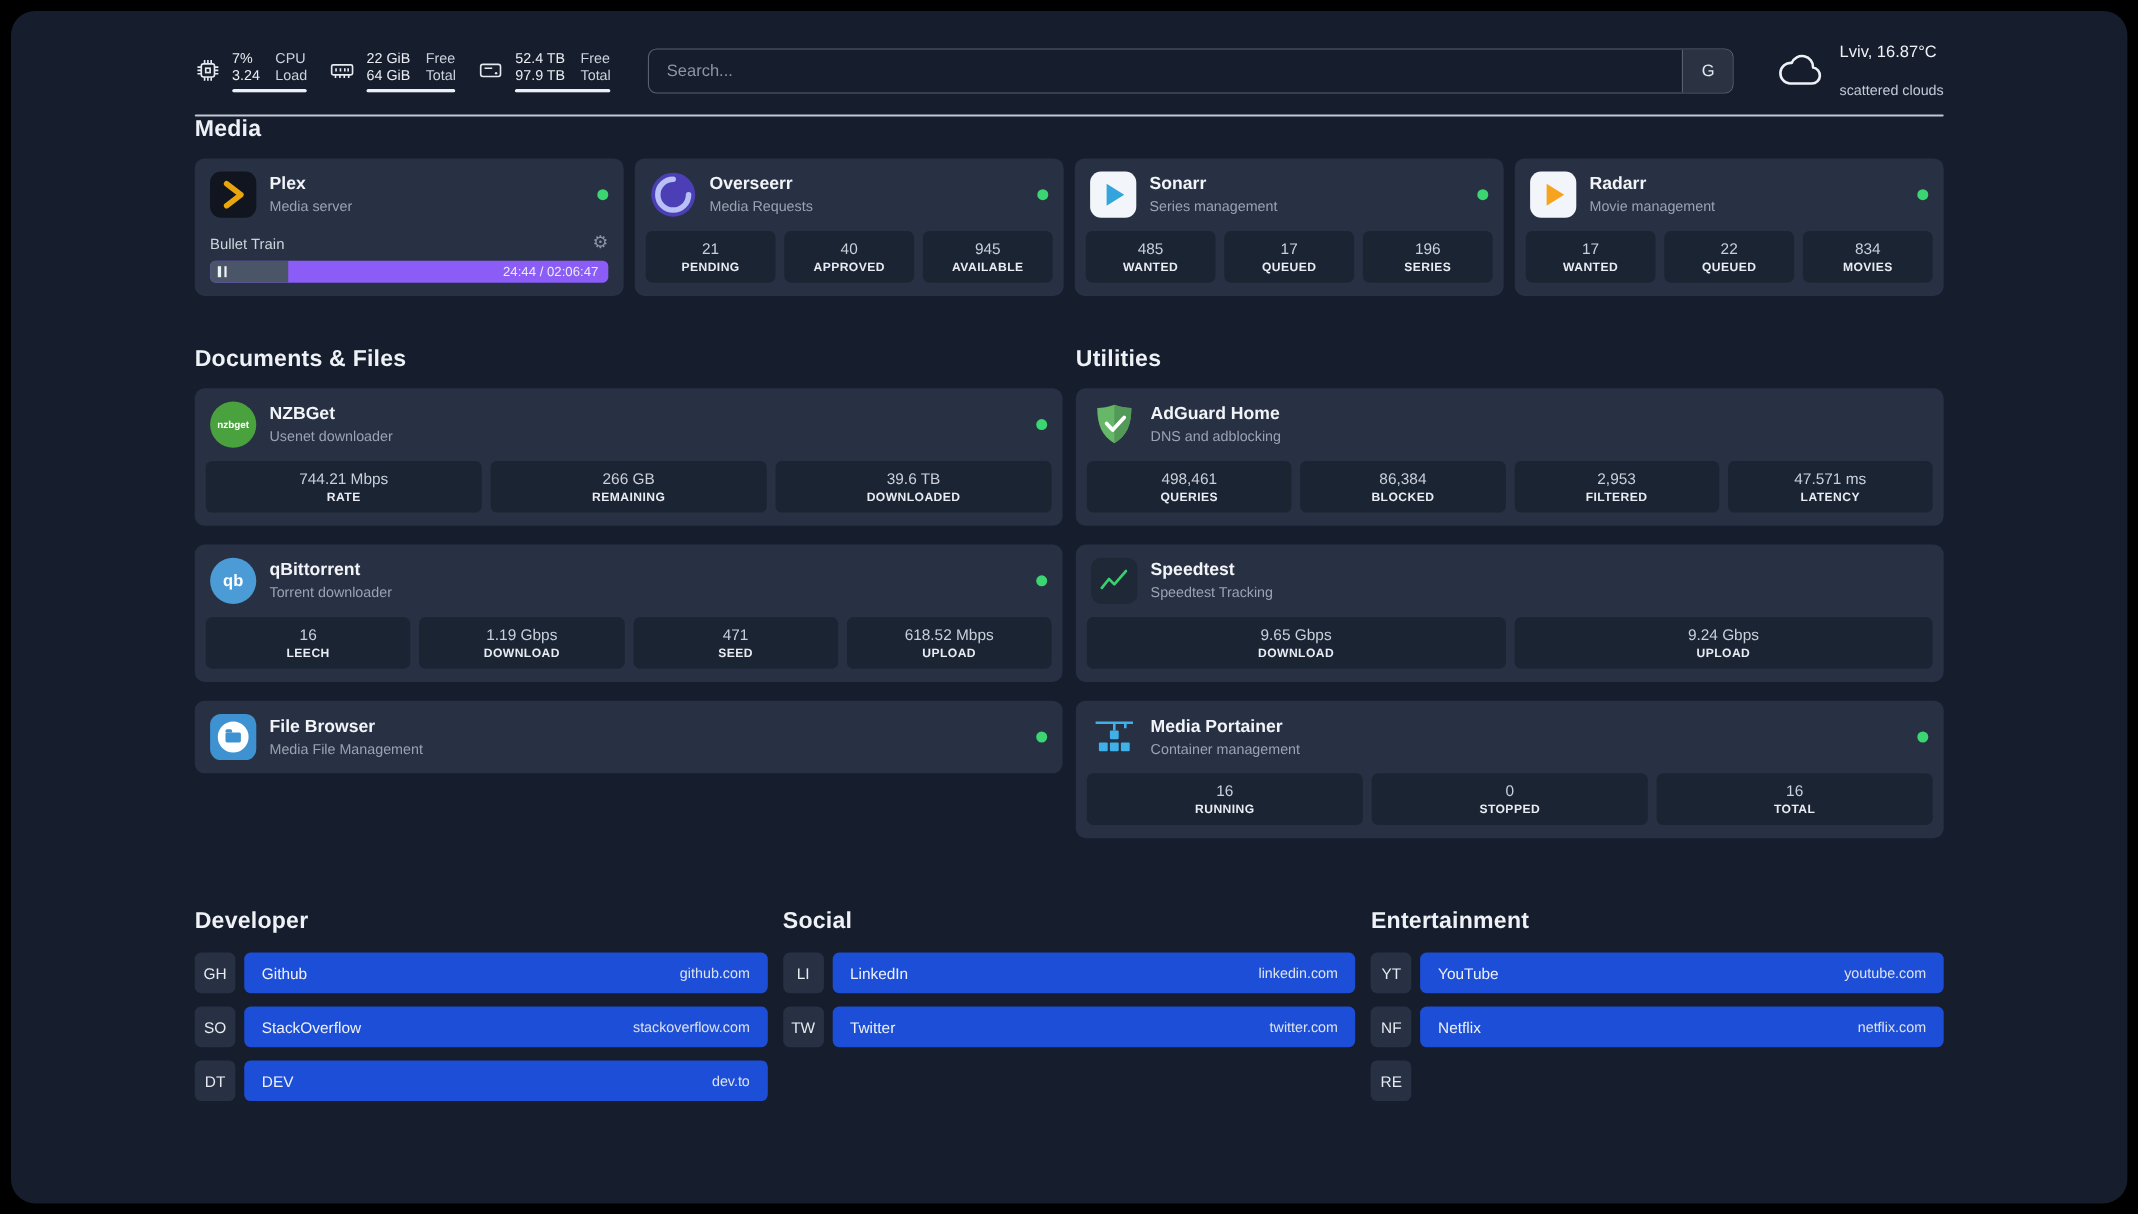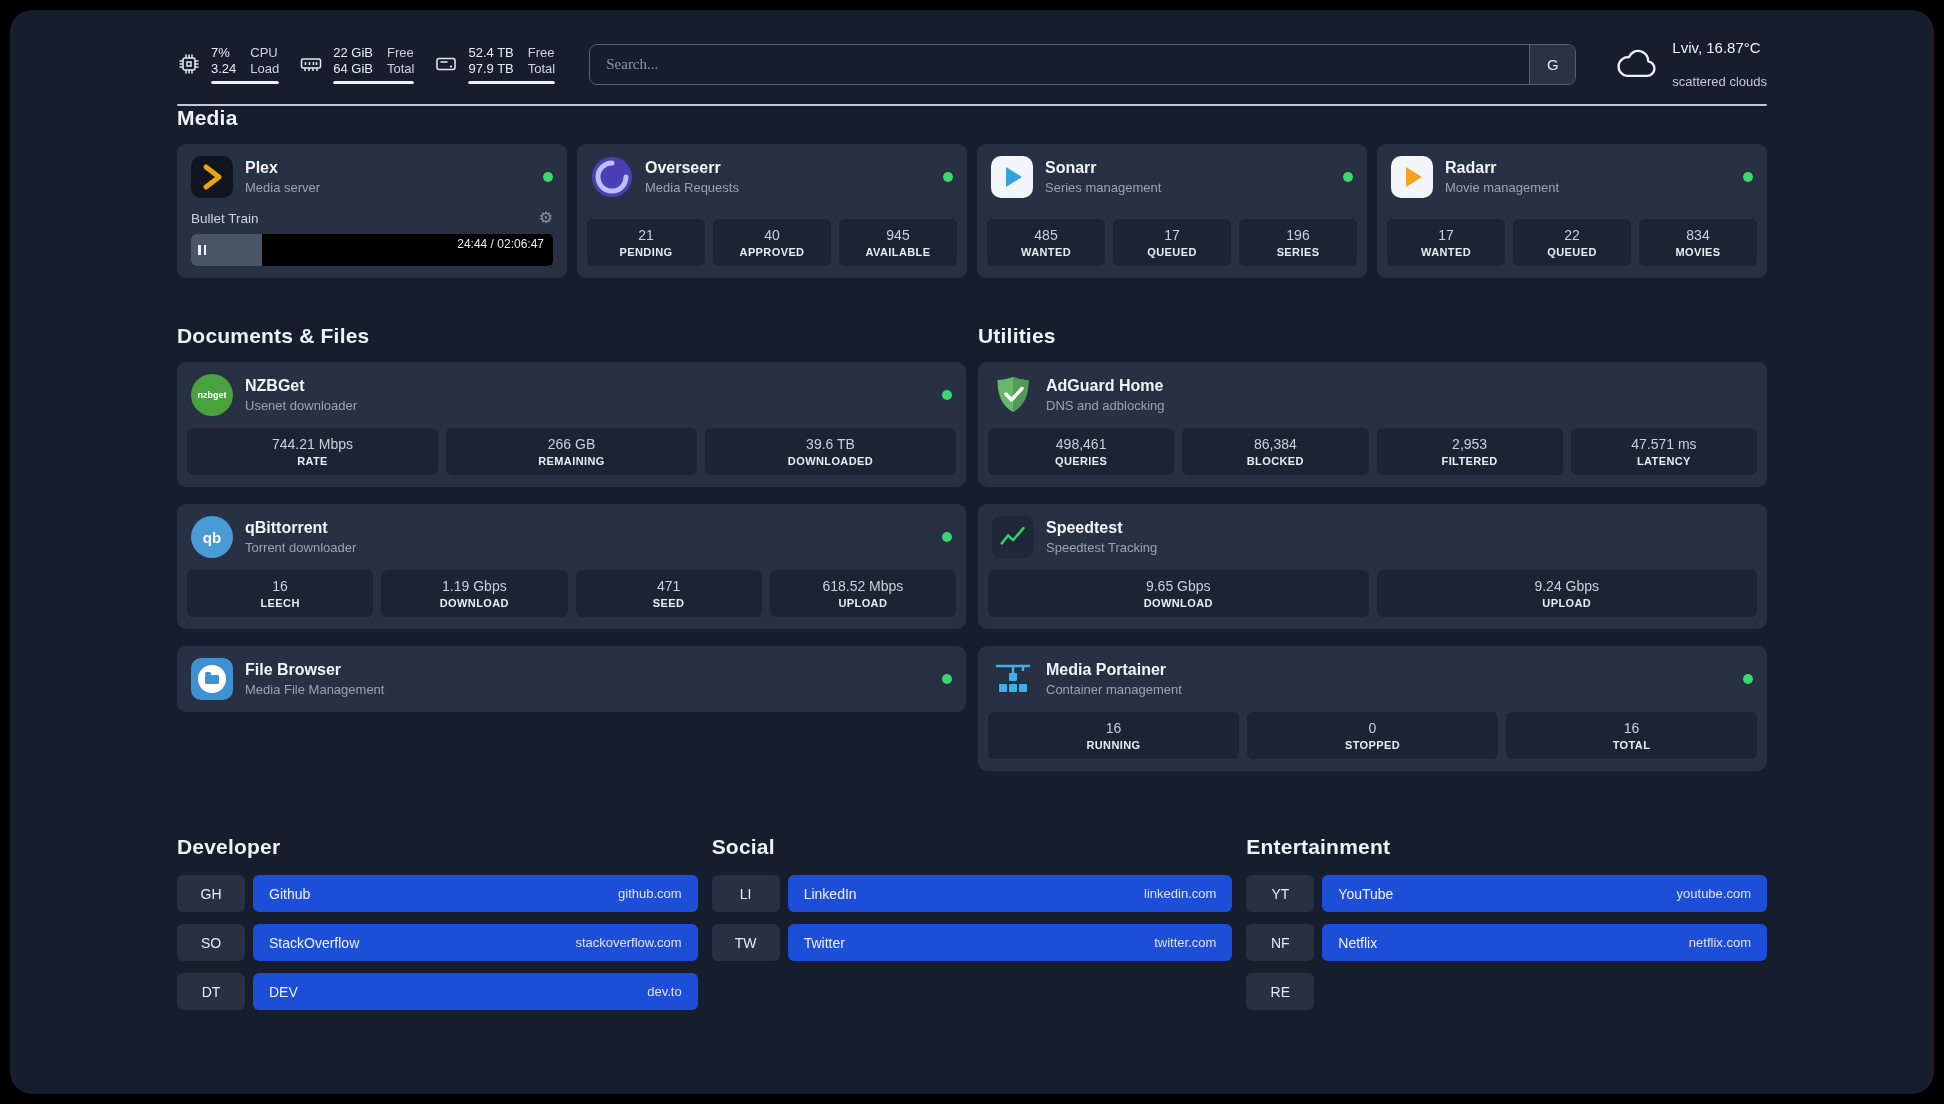--- a/index.html
+++ b/index.html
@@ -19,21 +19,21 @@
   .mon-col { display:flex; flex-direction:column; font-size:13px; line-height:16px; color:#e9edf3; }
   .mon-col.labels { color:#ccd3de; }
   .mon-bar { margin-top:4px; height:3px; border-radius:2px; background:#3a4252; overflow:hidden; }
   .mon-bar .fill { height:100%; border-radius:2px; background:#edf0f5; }
   .cpu-fill { width:100%; background:linear-gradient(90deg,#edf0f5 0 72%,#e7c54a 72% 100%); }
   .ram-fill { width:100%; }
   .disk-fill { width:100%; }
 
   .searchbox { flex:1; margin:0 40px 0 34px; display:flex; height:41px; border:1px solid #59606f; border-radius:8px; overflow:hidden; }
   .search-input { flex:1; background:transparent; border:none; outline:none; padding:0 16px;
-                  color:#86efac; font-size:15px; font-family:Liberation Serif, serif; }
+                  color:#86efac; font-size:15px; font-family:Liberation Sans, sans-serif; }
   .search-input::placeholder { color:#8d95a5; }
   .engine-btn { width:46px; background:#2b3343; border:none; border-left:1px solid #59606f;
                 color:#e3e8f0; font-size:15px; cursor:pointer; font-family:"Liberation Sans",sans-serif; }
 
   .weather { display:flex; align-items:center; gap:12px; }
   .weather svg { width:44px; height:32px; display:block; }
   .weather-text { display:flex; flex-direction:column;gap:16px; }
   .weather-loc { font-size:15px; color:#eef1f6; line-height:19px; }
   .weather-cond { font-size:13px; color:#c4cbd7; line-height:17px; }
 
@@ -70,40 +70,40 @@
   .tile-fb { background:#3e92d2; }
   .fb-circle { width:28px; height:28px; border-radius:50%; background:#fff; display:flex; align-items:center; justify-content:center; }
   .fb-folder { position:relative; width:14px; height:9px; background:#3e92d2; border-radius:1.5px; display:block; }
   .fb-folder::before { content:""; position:absolute; top:-3px; left:0; width:6px; height:3px; background:#3e92d2; border-radius:1.5px 1.5px 0 0; }
 
   
   .player { padding:0 14px 12px 14px; margin-top:auto; }
   .player-row { display:flex; align-items:center; justify-content:space-between; }
   .player-title { font-size:13.5px; color:#ced4dd; }
   .gear { font-size:16px; color:#8b93a3; line-height:1; cursor:pointer; }
-  .progress { position:relative; margin-top:8px; height:32px; background:#000000; border-radius:5px; overflow:hidden; }
+  .progress { position:relative; margin-top:8px; height:20px; background:#8b5cf6; border-radius:5px; overflow:hidden; }
   .progress-fill { position:absolute; left:0; top:0; bottom:0; background:#4b5568; border-radius:5px 0 0 5px; }
   .pause { position:absolute; left:7px; top:50%; transform:translateY(-50%); display:flex; gap:3px; cursor:pointer; }
   .pause span { width:2.5px; height:10px; background:#eef1f6; display:block; }
   .player-time { position:absolute; right:9px; top:0; line-height:20px; font-size:12px; color:#e8ecf2; }
 
   
   .two-col { margin-top:46px; display:grid; grid-template-columns:1fr 1fr; gap:12px; align-items:start; }
   .col { display:flex; flex-direction:column; }
   .col h2 { margin-bottom:14px; }
   .col .card { margin-bottom:17px; }
   .col .card:last-child { margin-bottom:0; }
   .card-plain { padding-bottom:0; }
 
   
   .bookmarks { margin-top:64px; display:grid; grid-template-columns:1fr 1fr 1fr; gap:14px; align-items:start; }
   .bm-col h2 { margin-bottom:16px; }
   .bm-list { display:flex; flex-direction:column; gap:12px; }
   .bm-row { display:flex; gap:8px; height:37px; cursor:pointer; }
-  .bm-abbr { width:68px; flex:0 0 auto; background:#273143; border-radius:6px; display:flex; align-items:center; justify-content:center;
+  .bm-abbr { width:37px; flex:0 0 auto; background:#273143; border-radius:6px; display:flex; align-items:center; justify-content:center;
              font-size:14px; color:#e7ebf1; }
   .bm-pill { flex:1; background:#1d4ed8; border-radius:6px; display:flex; align-items:center; justify-content:space-between; padding:0 16px; }
   .bm-name { font-size:14px; color:#eef1f5; }
   .bm-url { font-size:13px; color:#dde2ea; }
 </style>
 </head>
 <body>
 
 <div class="page">
 <div class="surface">

